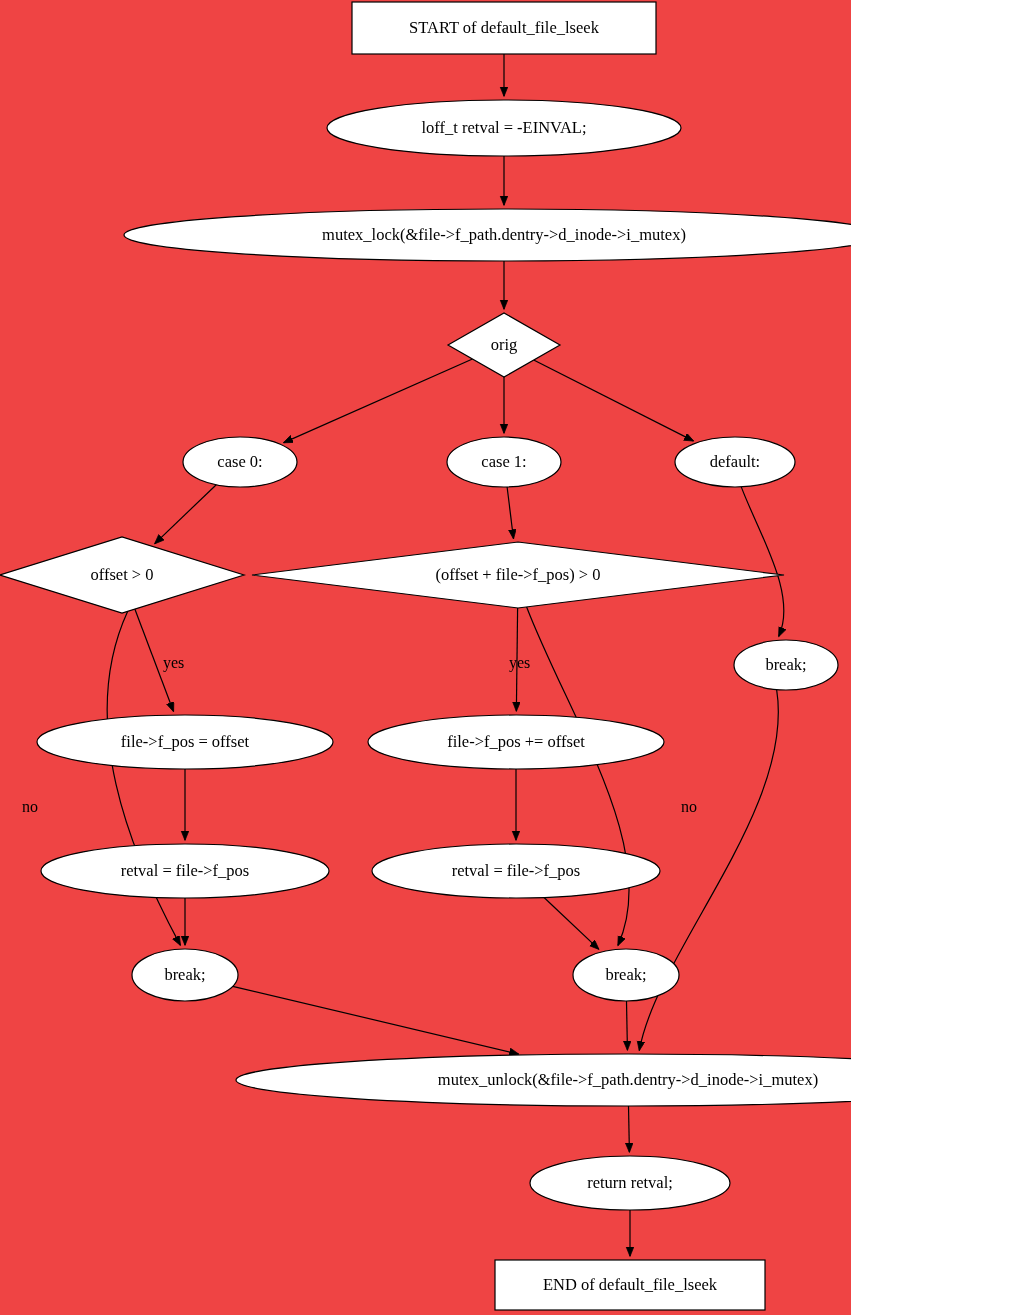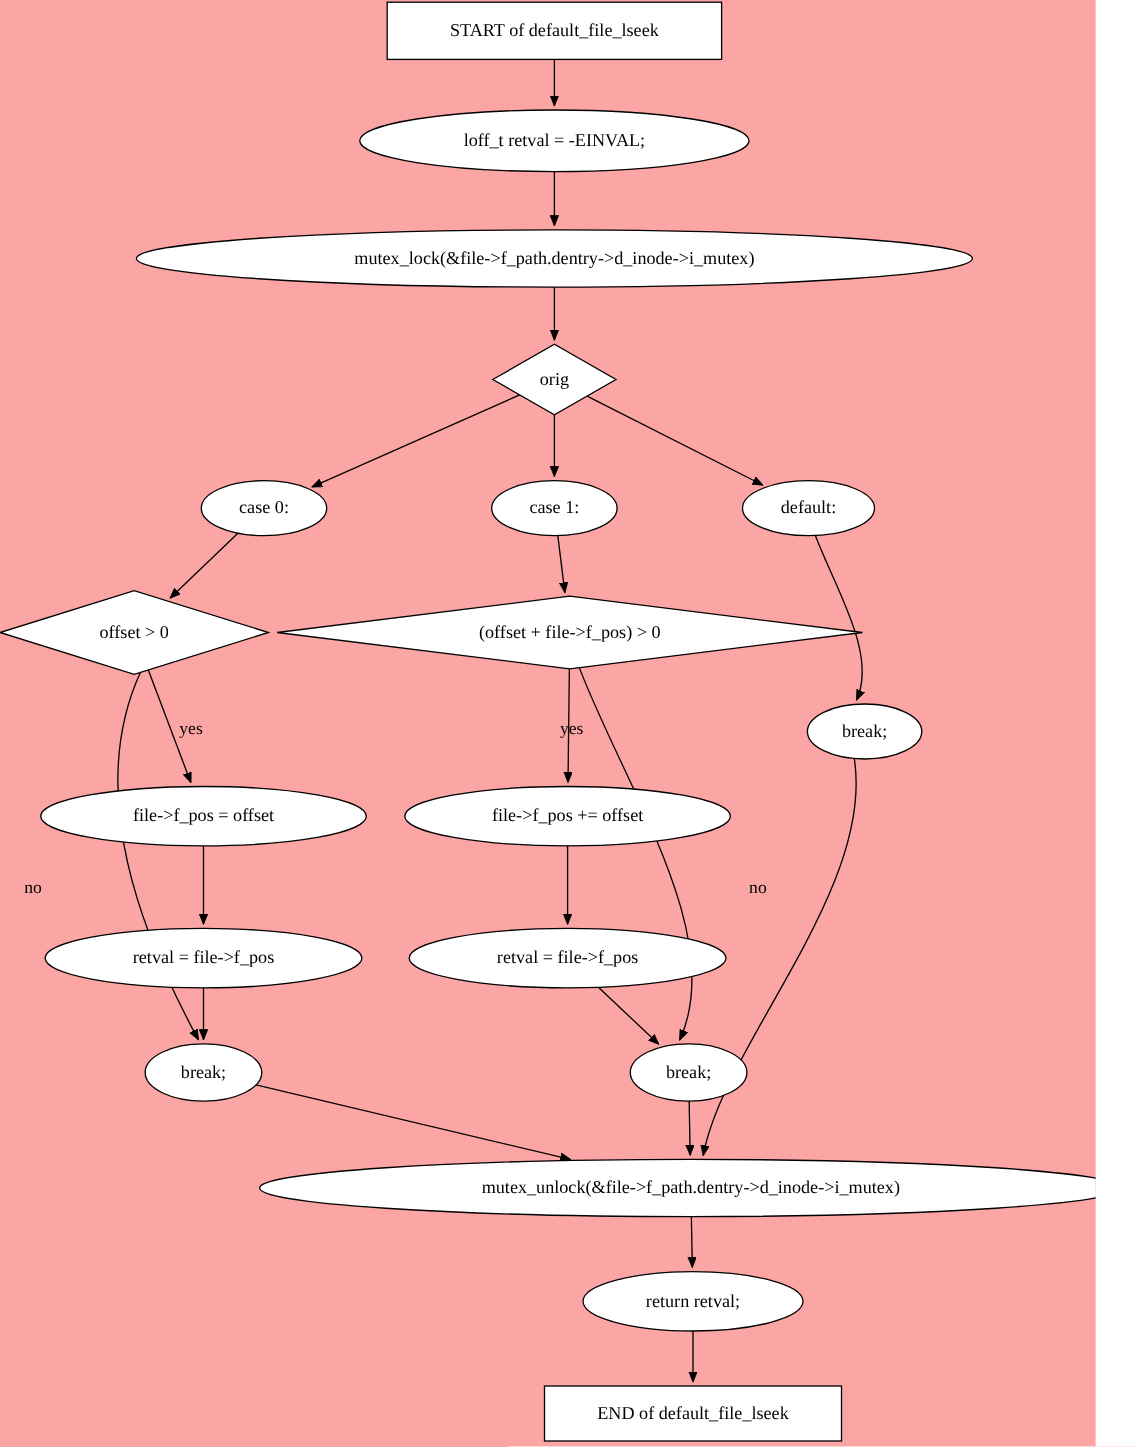--- a/index.html
+++ b/index.html
@@ -6,23 +6,23 @@
   html, body {
     margin: 0;
     padding: 0;
     background: #ffffff;
   }
   body {
     font-family: "Liberation Serif", "DejaVu Serif", serif;
   }
   #canvas {
     position: relative;
-    width: 996px;
+    width: 851px;
     height: 1315px;
-    background: #fca5a5;
+    background: #ef4444;
     overflow: hidden;
   }
   #graph-svg {
     position: absolute;
     left: 0;
     top: 0;
     width: 1032px;
     height: 1315px;
   }
   .node-shape {

